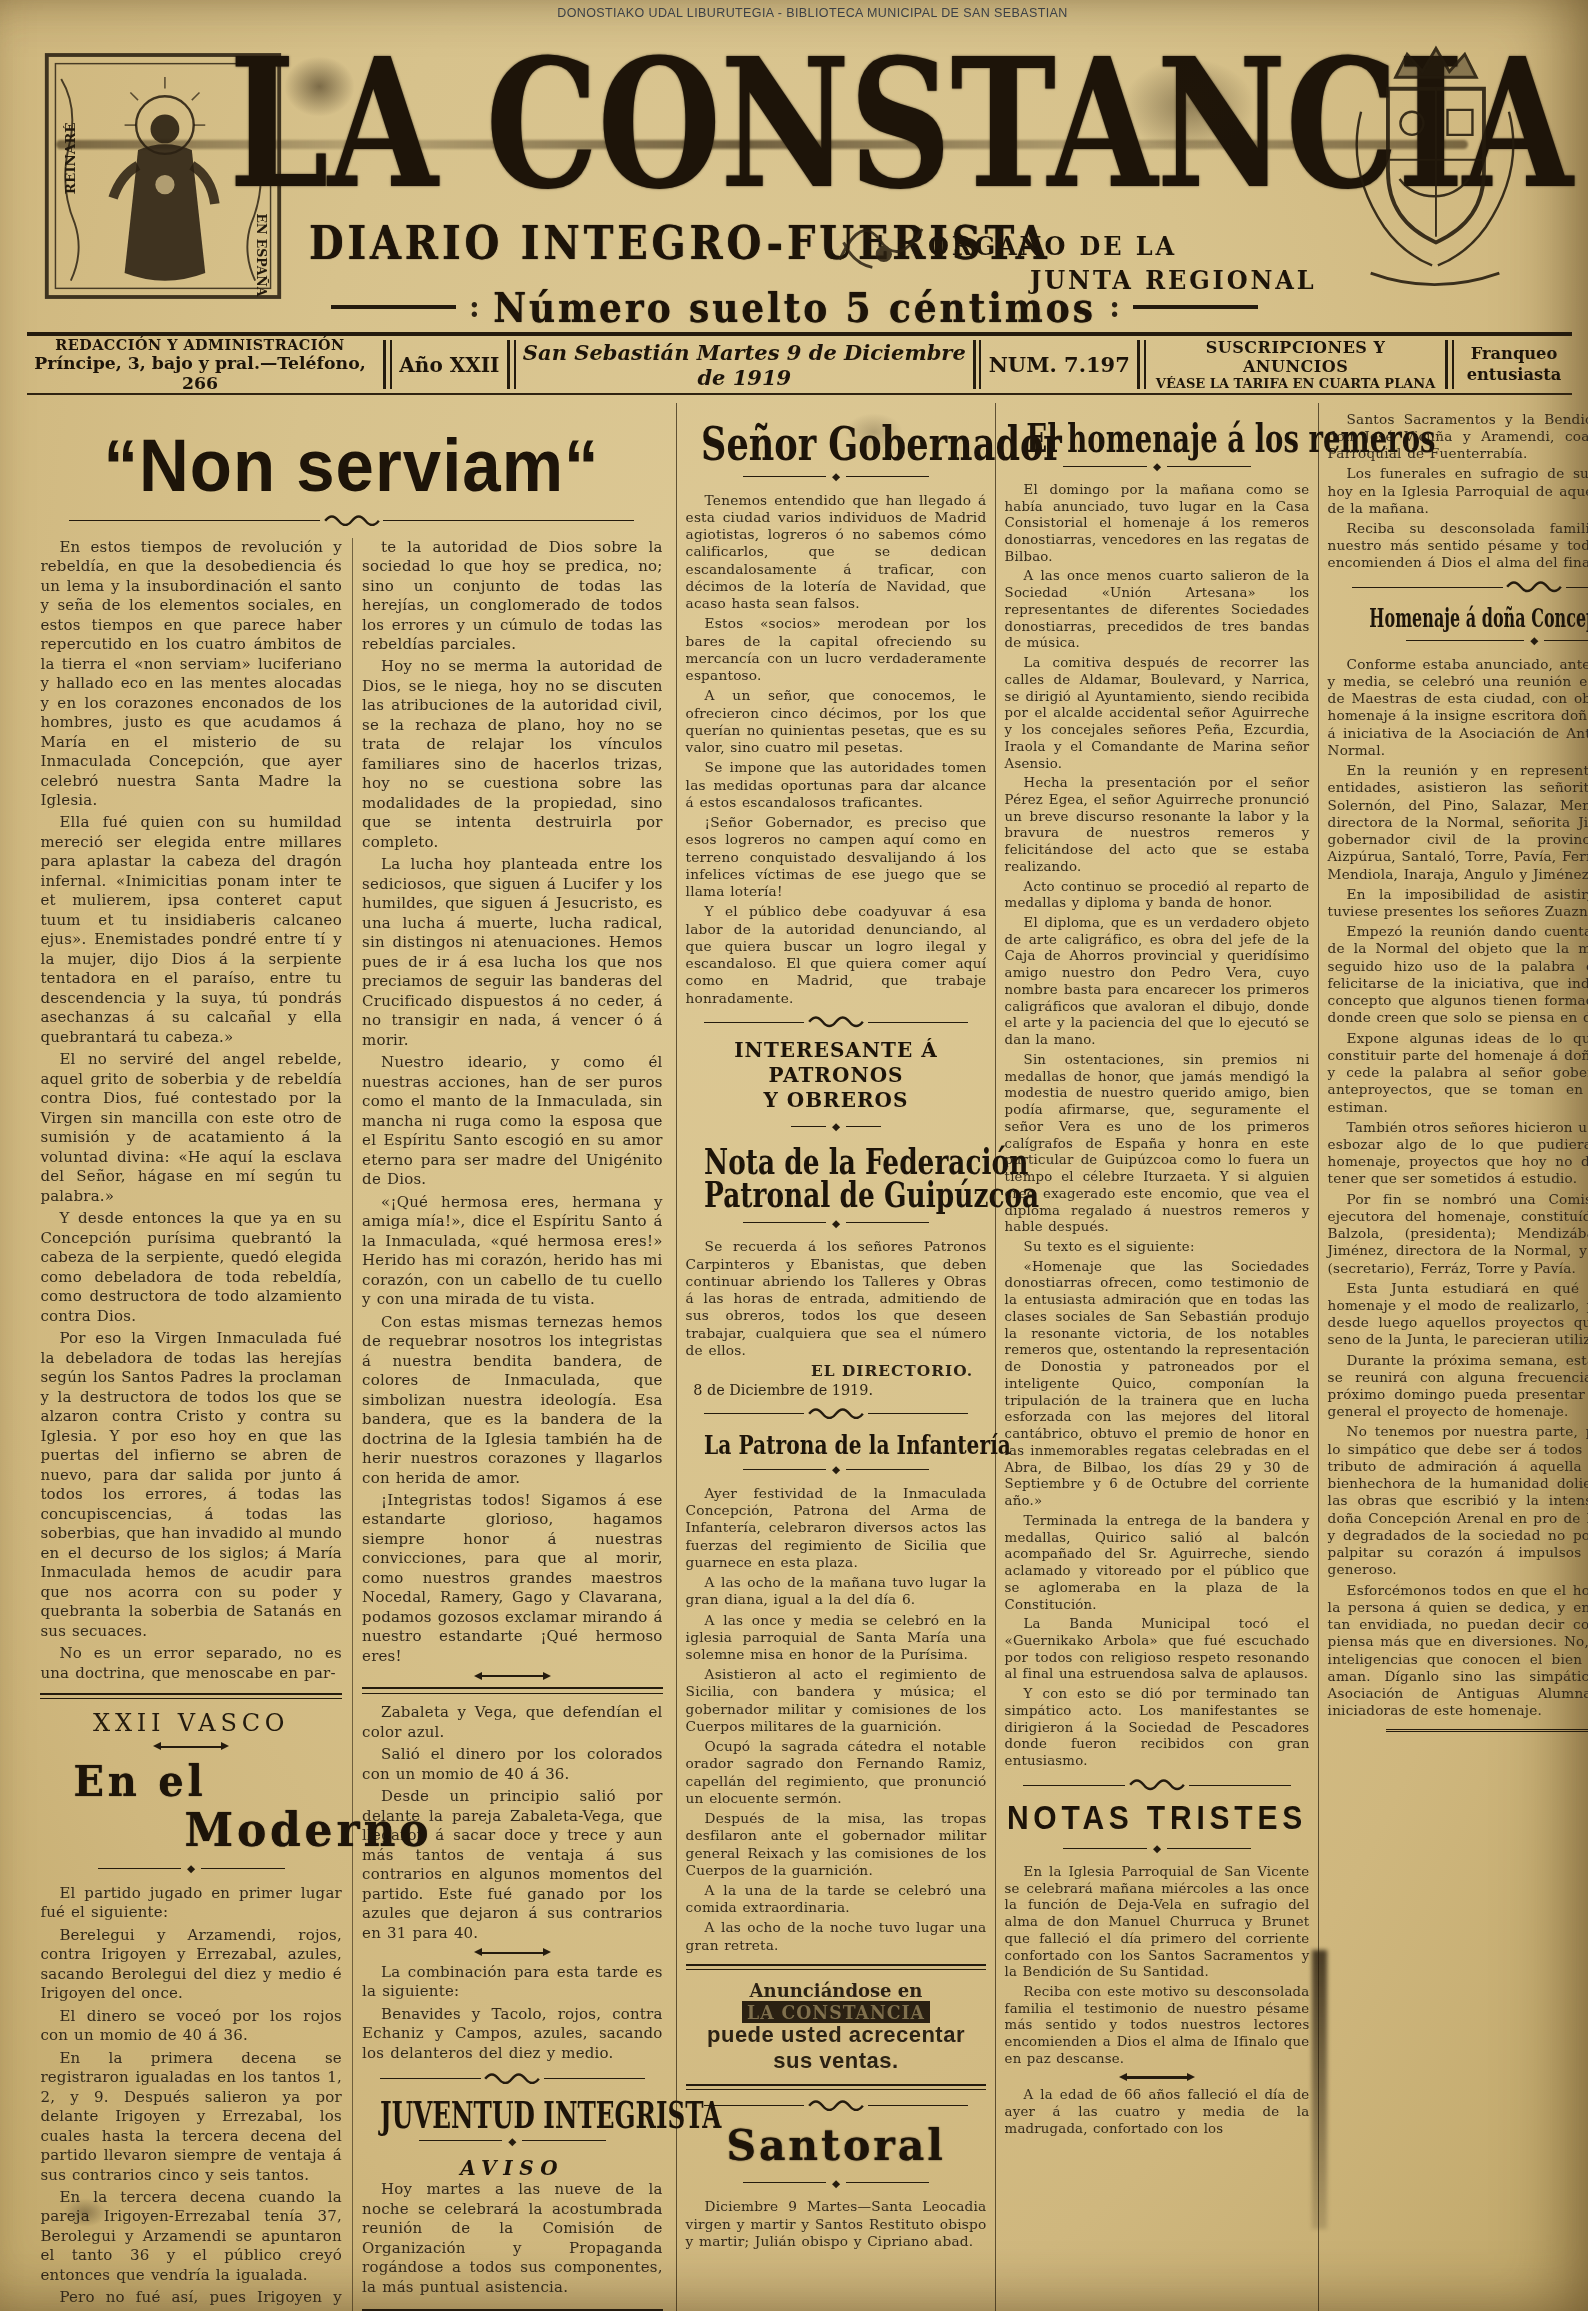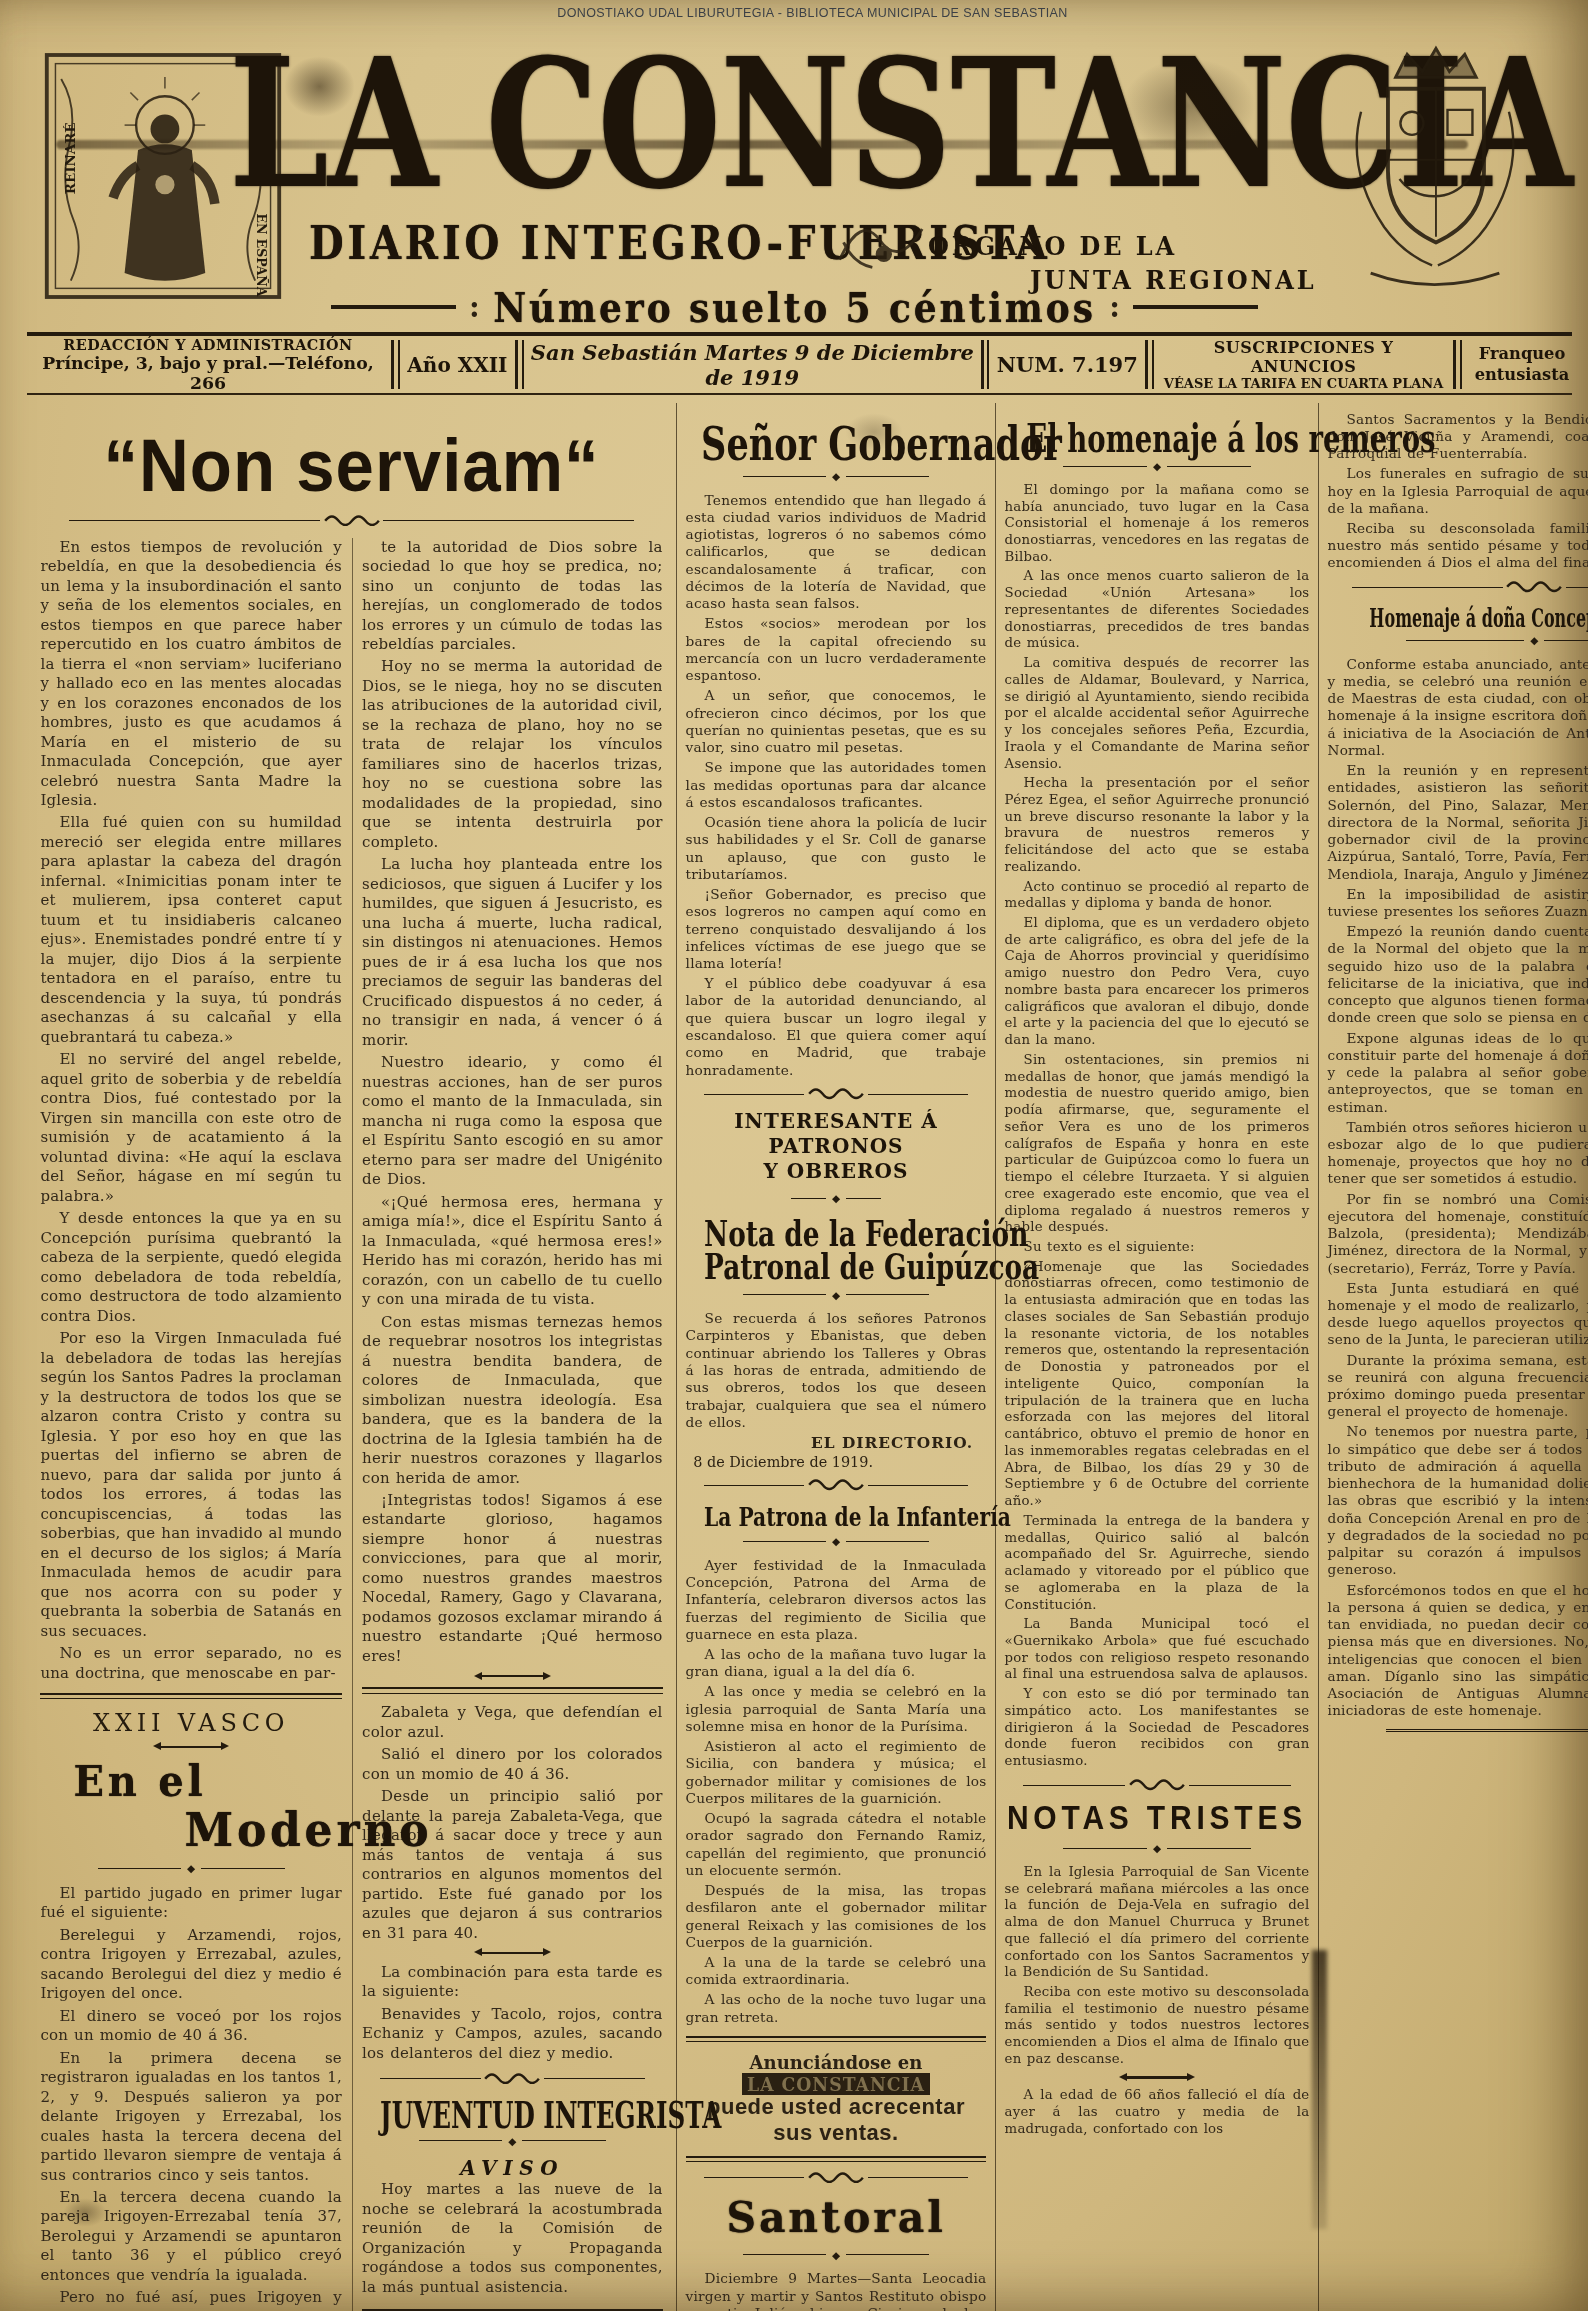--- a/index.html
+++ b/index.html
@@ -24,21 +24,21 @@
   .m-organ2{top:265px;left:1030px;font-size:24px;font-weight:bold;letter-spacing:2.9px;color:#1d1409;transform:scaleY(1.1);}
   .m-price{top:286px;left:0;right:0;display:flex;align-items:center;justify-content:center;gap:13.4px;}
   .m-price .txt{font-size:36px;font-weight:bold;letter-spacing:2.9px;color:#1d1409;transform:scaleY(1.12);
     text-shadow:0 0 1px #1d1409;white-space:nowrap;}
   .m-price .dash{width:125px;height:3.8px;background:#241b0e;}
   .m-price .colon{font-size:29px;font-weight:bold;}
   .rule-heavy{top:332px;left:27px;width:1545px;height:3.8px;background:#241b0e;}
   .rule-thin{top:393px;left:27px;width:1545px;height:1.9px;background:#2f2312;}
 
   
-  .info-bar{top:338px;left:31px;width:1545px;height:53px;display:flex;align-items:center;color:#1d1409;}
+  .info-bar{top:338px;left:23px;width:1545px;height:53px;display:flex;align-items:center;color:#1d1409;}
   .vbar{width:3.8px;align-self:stretch;margin:1.9px 5.8px;border-left:3.8px solid #241b0e;border-right:2.9px solid #241b0e;}
   .ic{display:flex;flex-direction:column;justify-content:center;text-align:center;}
   .ic .l1{font-size:14.4px;font-weight:bold;letter-spacing:0.5px;}
   .ic .l2{font-size:17.3px;font-weight:bold;}
   .ic-red{width:354px;}
   .ic-ano{width:104px;font-size:20px;font-weight:bold;}
   .ic-date{flex:1;font-size:21px;font-weight:bold;font-style:italic;}
   .ic-num{width:144px;font-size:21px;font-weight:bold;}
   .ic-subs{width:288px;}
   .ic-subs .l1{font-size:16px;}
@@ -307,21 +307,20 @@
     <div class="col col2">
       <div class="h-gobernador">Señor Gobernador</div>
       <div class="title-rule">
           <span class="gem">◆</span>
         </div>
       <div>
           <p class="para">Tenemos entendido que han llegado á esta ciudad varios individuos de Madrid agiotistas, logreros ó no sabemos cómo calificarlos, que se dedican escandalosamente á traficar, con décimos de la lotería de Navidad, que acaso hasta sean falsos.</p>
           <p class="para">Estos «socios» merodean por los bares de la capital ofreciendo su mercancía con un lucro verdaderamente espantoso.</p>
           <p class="para">A un señor, que conocemos, le ofrecieron cinco décimos, por los que querían no quinientas pesetas, que es su valor, sino cuatro mil pesetas.</p>
           <p class="para">Se impone que las autoridades tomen las medidas oportunas para dar alcance á estos escandalosos traficantes.</p>
-          <p class="para">Ocasión tiene ahora la policía de lucir sus habilidades y el Sr. Coll de ganarse un aplauso, que con gusto le tributaríamos.</p>
           <p class="para">¡Señor Gobernador, es preciso que esos logreros no campen aquí como en terreno conquistado desvalijando á los infelices víctimas de ese juego que se llama lotería!</p>
           <p class="para">Y el público debe coadyuvar á esa labor de la autoridad denunciando, al que quiera buscar un logro ilegal y escandaloso. El que quiera comer aquí como en Madrid, que trabaje honradamente.</p>
         </div>
       <div class="rule-squiggle">
         <svg class="wave" viewBox="0 0 58 12">
             <path d="M1,6 q7,-9 14,0 t14,0 t14,0 t14,0" stroke="#241b0e" stroke-width="2.5" fill="none"></path>
           </svg>
       </div>
       <div class="kicker">INTERESANTE Á PATRONOS</div>
       <div class="kicker">Y OBREROS</div>

